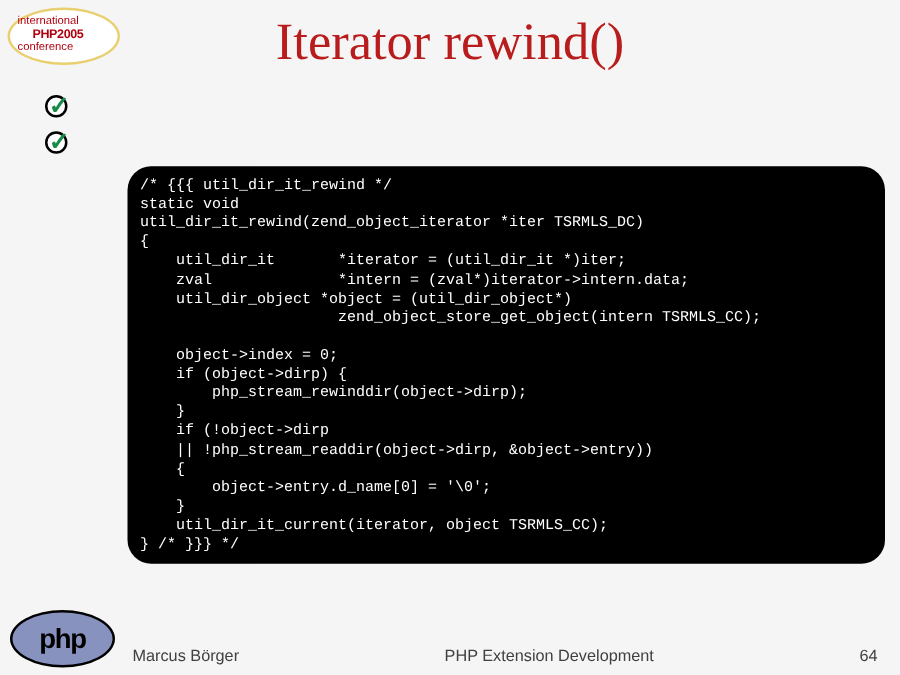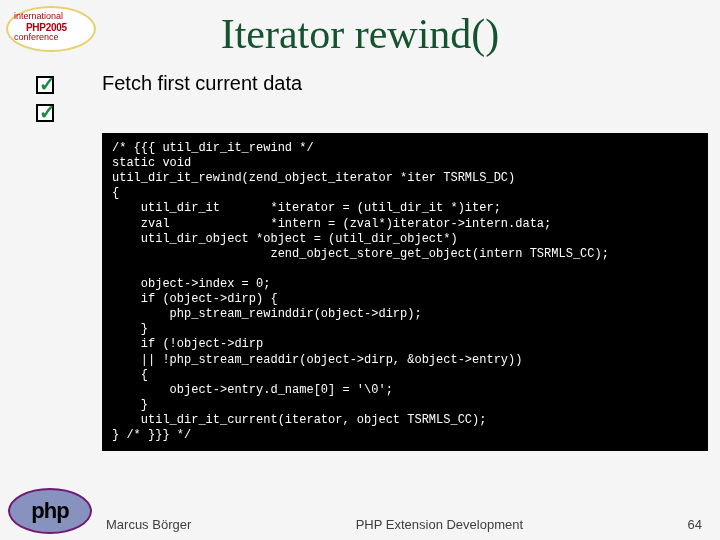--- a/index.html
+++ b/index.html
@@ -1,37 +1,37 @@
 <!DOCTYPE html>
 <html><head>
 <meta charset="utf-8">
 <style>
-  * { margin: 0; padding: 0; box-sizing: border-box; }
+  * { margin: 0; padding: 0; box-sizing: border-box; border-radius: 19px; }
   body { width: 720px; height: 540px; font-family: Verdana, Geneva, sans-serif; background: #f5f5f5; position: relative; overflow: hidden; }
   .slide { width: 100%; height: 100%; position: relative; }
   .corner-badge { position: absolute; top: 6px; left: 6px; width: 95px; height: 50px; }
   .badge-ellipse { position: absolute; width: 90px; height: 46px; border: 2px solid #e8d070; border-radius: 50%; background: #fff; }
   .badge-text { position: absolute; top: 6px; left: 8px; font-size: 9px; color: #b0000f; line-height: 1.1; }
   .badge-text .line1 { display: block; }
   .badge-text .line2 { display: block; font-weight: bold; font-size: 10px; letter-spacing: -0.3px; margin-left: 12px; }
-  .title { position: absolute; top: 10px; left: 0; width: 100%; text-align: center; font-family: "Times New Roman", serif; font-size: 42px; font-weight: normal; color: #14532d; }
+  .title { position: absolute; top: 10px; left: 0; width: 100%; text-align: center; font-family: "Times New Roman", serif; font-size: 42px; font-weight: normal; color: #b91c1c; }
   .content { position: absolute; top: 72px; left: 102px; right: 18px; }
   .bullet-row { display: flex; align-items: center; margin-bottom: 4px; }
   .bullet-text { font-size: 20px; color: #000; }
   .check-icon { display:inline-block; width:18px; height:18px; border:2px solid #000; position:relative; background:#fff; }
   .check-icon::after { content:'✓'; color:#1a8b47; position:absolute; top:-6px; left:1px; font-size:20px; font-weight:bold; }
   .bullet-col { position: absolute; top: 76px; left: 36px; }
   .bullet-mark { margin-bottom: 6px; }
   .code-block { position: absolute; top: 133px; left: 102px; right: 12px; background: #000; color: #fff; font-family: "Courier New", monospace; font-size: 12px; line-height: 1.26; padding: 8px 10px 8px 10px; white-space: pre; }
   .footer { position: absolute; bottom: 8px; left: 106px; right: 18px; display: flex; align-items: center; font-size: 13px; color: #404040; }
   .footer .author { flex: 0 0 auto; }
   .footer .mid { flex: 1; text-align: center; }
   .footer .num { flex: 0 0 auto; }
   .php-logo { position: absolute; bottom: 6px; left: 8px; width: 84px; height: 46px; }
-  .php-ellipse { width: 84px; height: 46px; background: #8892bf; border-radius: 50%; border: 2px solid #701a75; display:flex; align-items:center; justify-content:center; }
+  .php-ellipse { width: 84px; height: 46px; background: #8892bf; border-radius: 50%; border: 2px solid #000000; display:flex; align-items:center; justify-content:center; }
   .php-text { font-weight: bold; font-size: 22px; color: #000; font-family: Verdana, sans-serif; letter-spacing:-1px; }
 </style>
 </head>
 <body>
 
 <div class="slide">
 
   <div class="corner-badge">
     <div class="badge-ellipse"></div>
     <div class="badge-text">
@@ -42,23 +42,20 @@
   </div>
 
   <div class="title">Iterator rewind()</div>
 
   <div class="bullet-col">
     <div class="bullet-mark"><span class="check-icon"></span></div>
     <div class="bullet-mark"><span class="check-icon"></span></div>
   </div>
 
   <div class="content">
-    <div class="bullet-row">
-      <span class="bullet-text">Fetch first current data</span>
-    </div>
   </div>
 
   <div class="code-block">/* {{{ util_dir_it_rewind */
 static void
 util_dir_it_rewind(zend_object_iterator *iter TSRMLS_DC)
 {
     util_dir_it       *iterator = (util_dir_it *)iter;
     zval              *intern = (zval*)iterator-&gt;intern.data;
     util_dir_object *object = (util_dir_object*)
                       zend_object_store_get_object(intern TSRMLS_CC);

